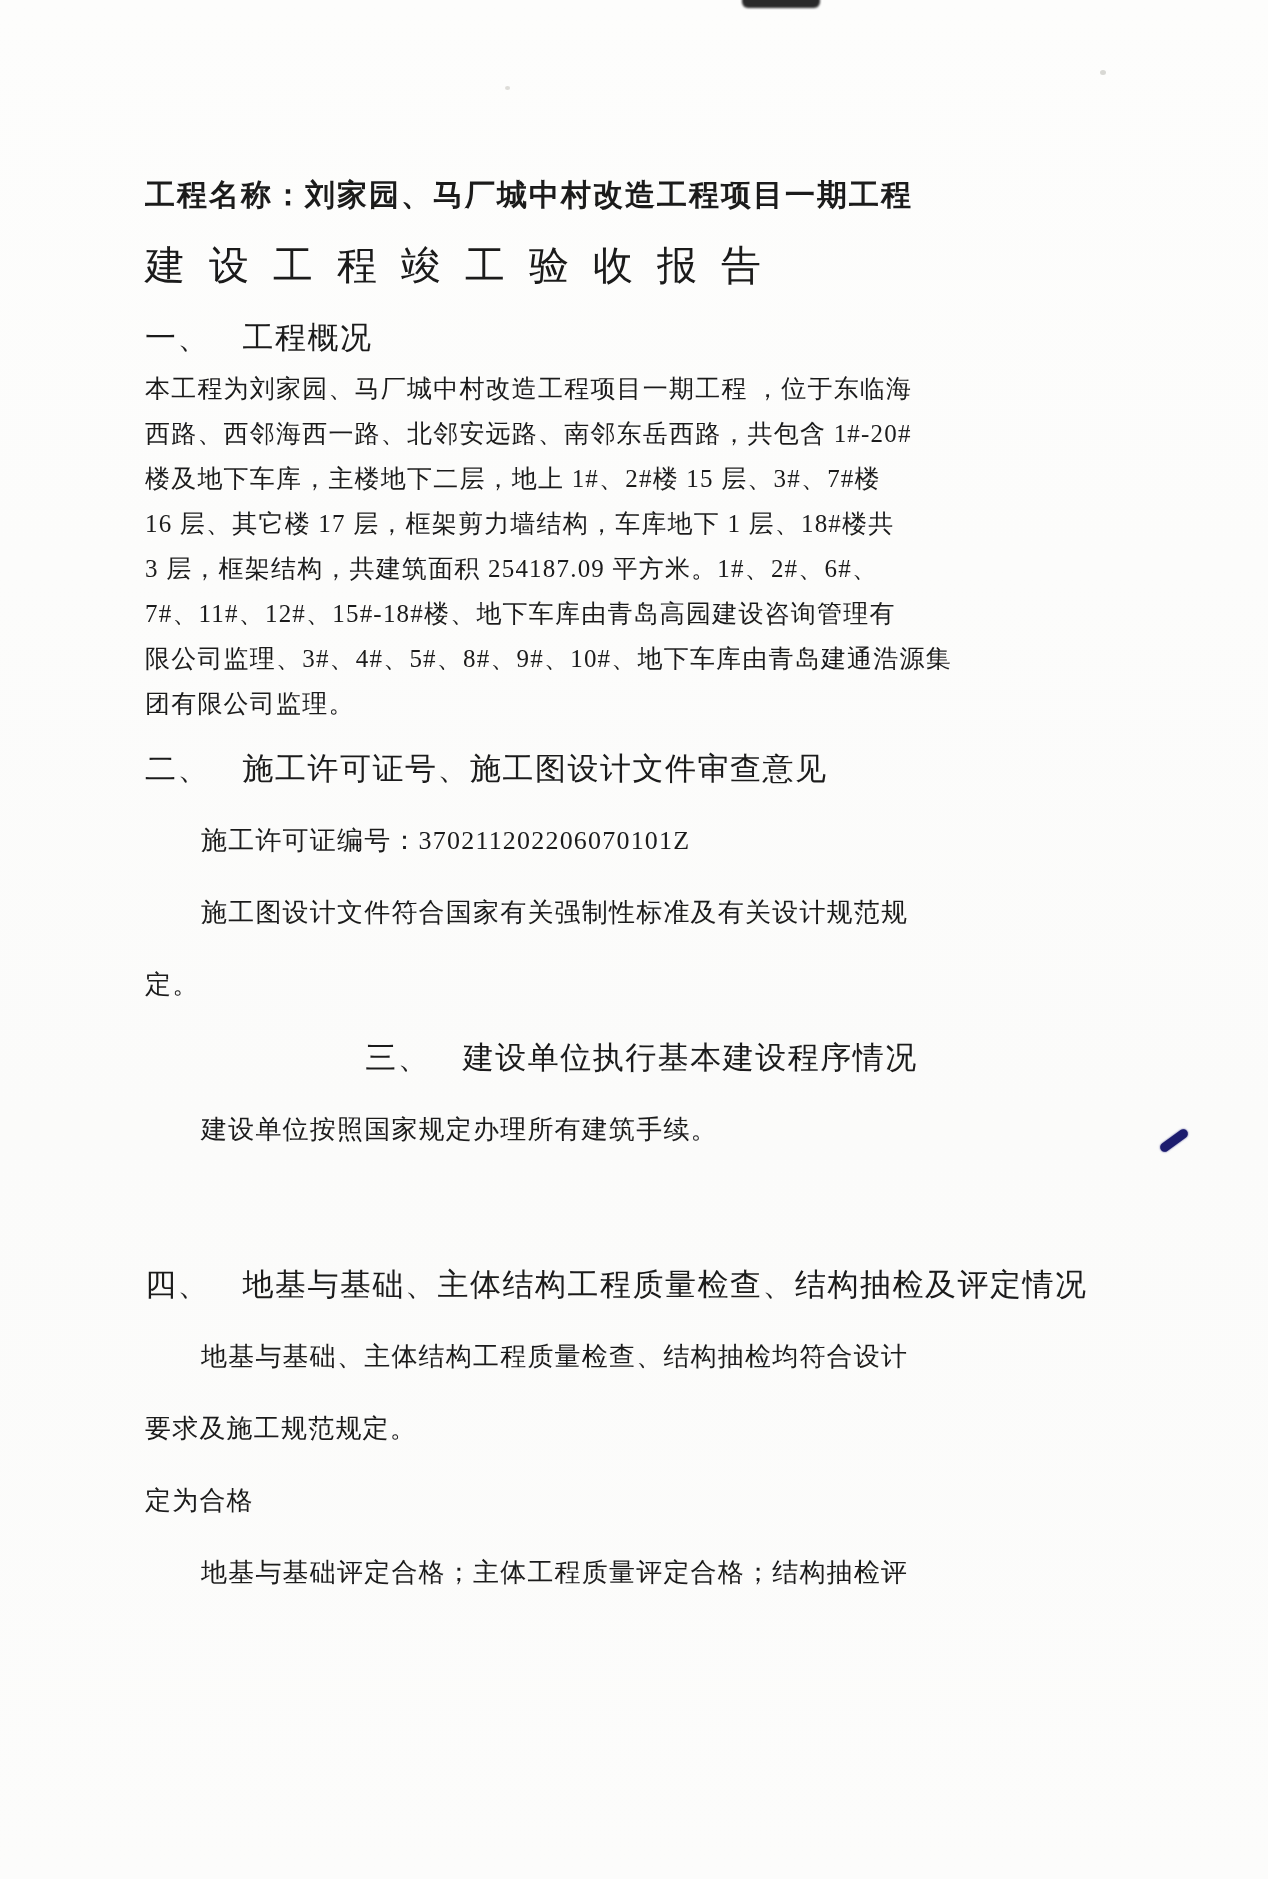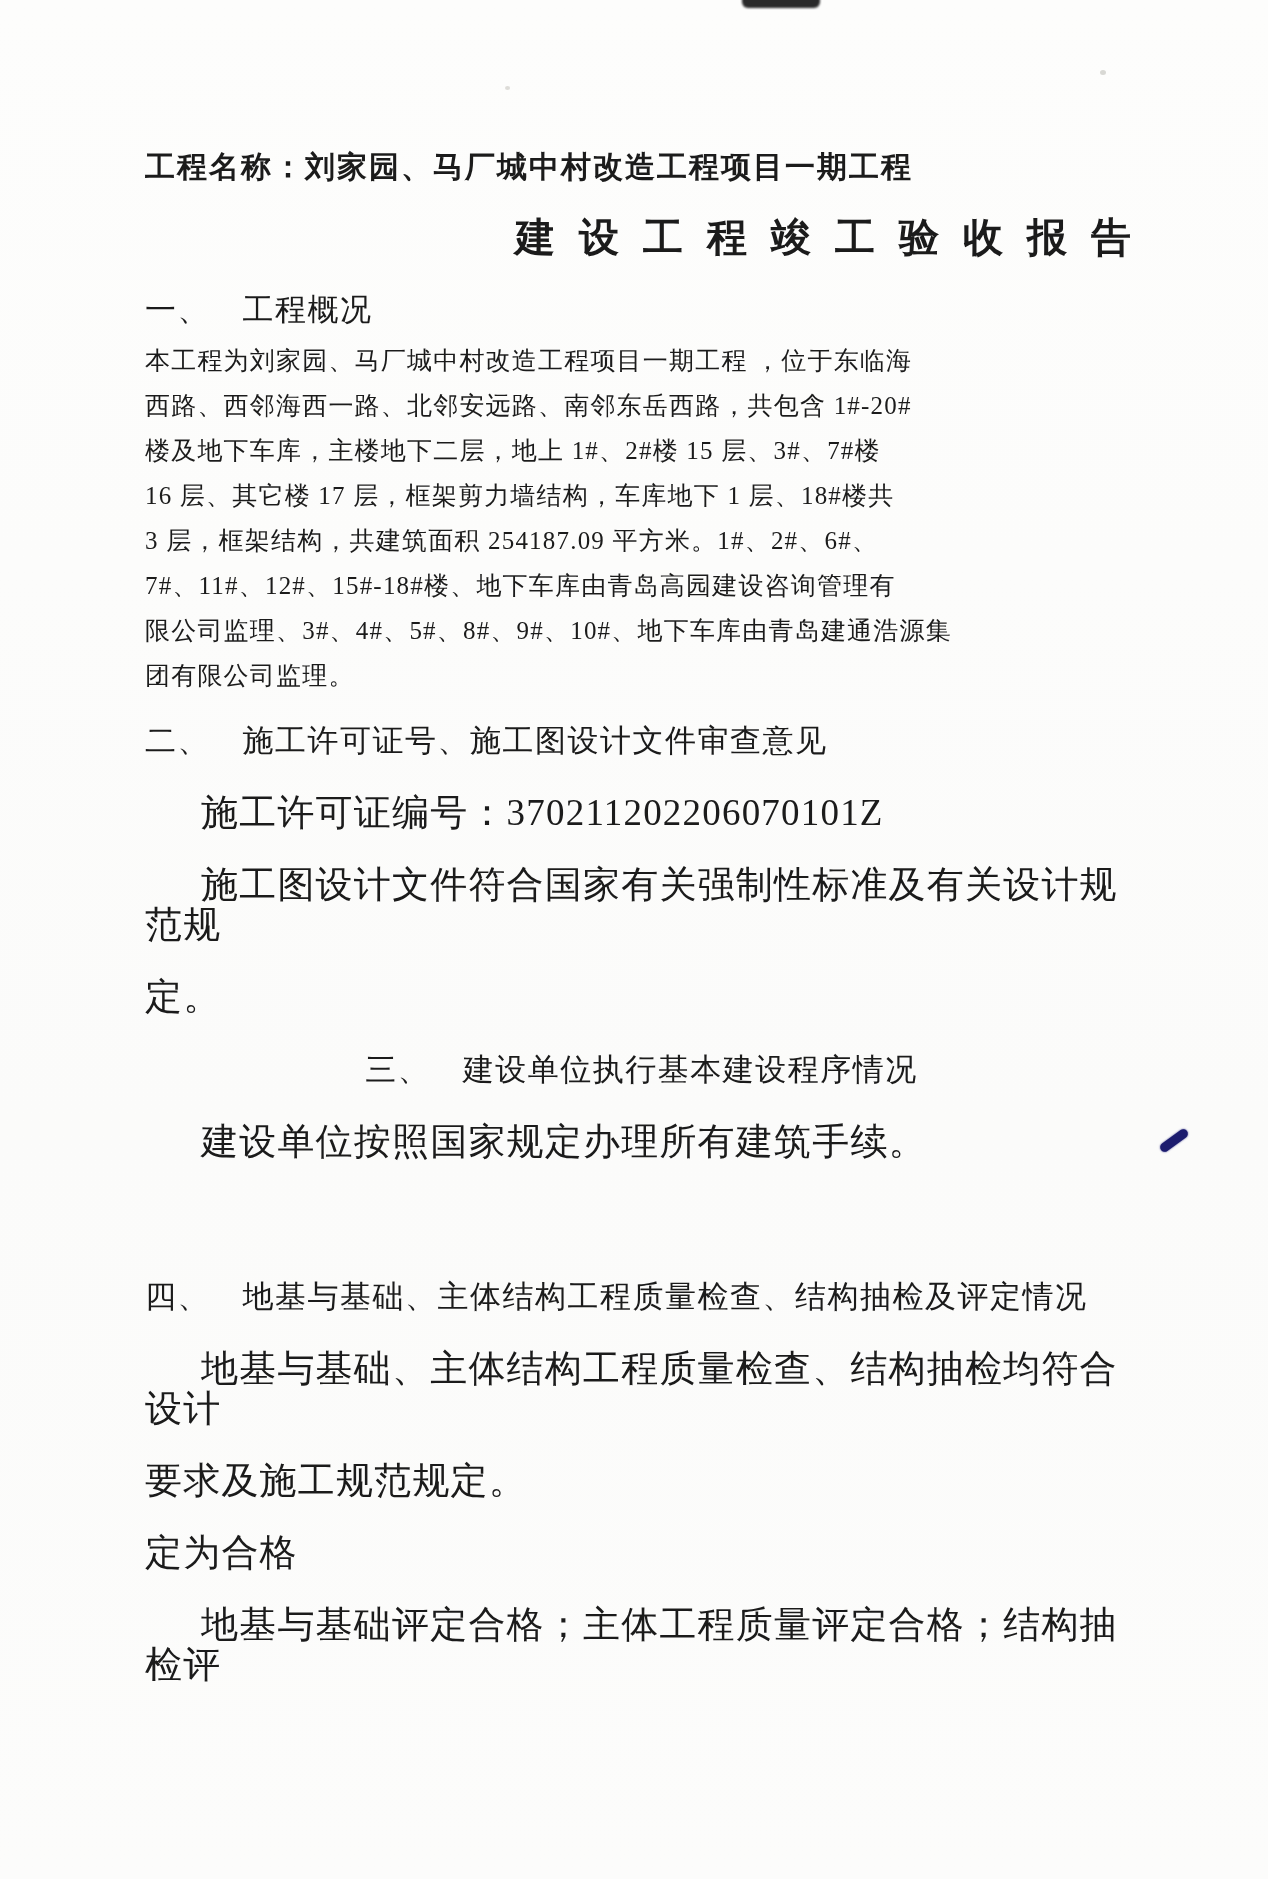--- a/index.html
+++ b/index.html
@@ -6,54 +6,54 @@
   .page{
     position:relative;
     width:1268px;
     height:1879px;
     margin:0 auto;
     background:linear-gradient(180deg,#fdfdfc 0%,#fbfbfa 60%,#fcfcfb 100%);
     font-family:"Liberation Serif","DejaVu Serif",serif;
     color:#1b1b1b;
     overflow:hidden;
   }
-  .content{padding:148px 130px 0 145px;}
+  .content{padding:148px 130px 0 145px;margin-top:28px;}
   .project-name{
     font-size:30px;
     font-weight:600;
     letter-spacing:2px;
     white-space:pre-wrap;
     line-height:38px;
   }
   .doc-title{
     margin:26px 0 0 0;
-    text-align:right;
+    text-align:left;
     font-size:40px;
-    font-weight:bold;
+    font-weight:normal;
     letter-spacing:7px;
     white-space:pre-wrap;
     line-height:52px;
   }
   .s-heading{
     margin-top:26px;
     font-size:31px;
     letter-spacing:1.5px;
     line-height:40px;
     white-space:pre-wrap;
   }
   .para-tight{margin-top:8px;}
   .pline{
     font-size:25px;
     letter-spacing:1.2px;
     line-height:45px;
     white-space:pre-wrap;
   }
   .wline{
     margin-top:32px;
-    font-size:37px;
+    font-size:26px;
     letter-spacing:1.2px;
     line-height:40px;
     white-space:pre-wrap;
   }
   .indent{text-indent:56px;}
   .mt-heading{margin-top:33px;text-align:center;}
   .mt-big{margin-top:115px;}
   .pen-mark{
     position:absolute;
     left:1158px;

